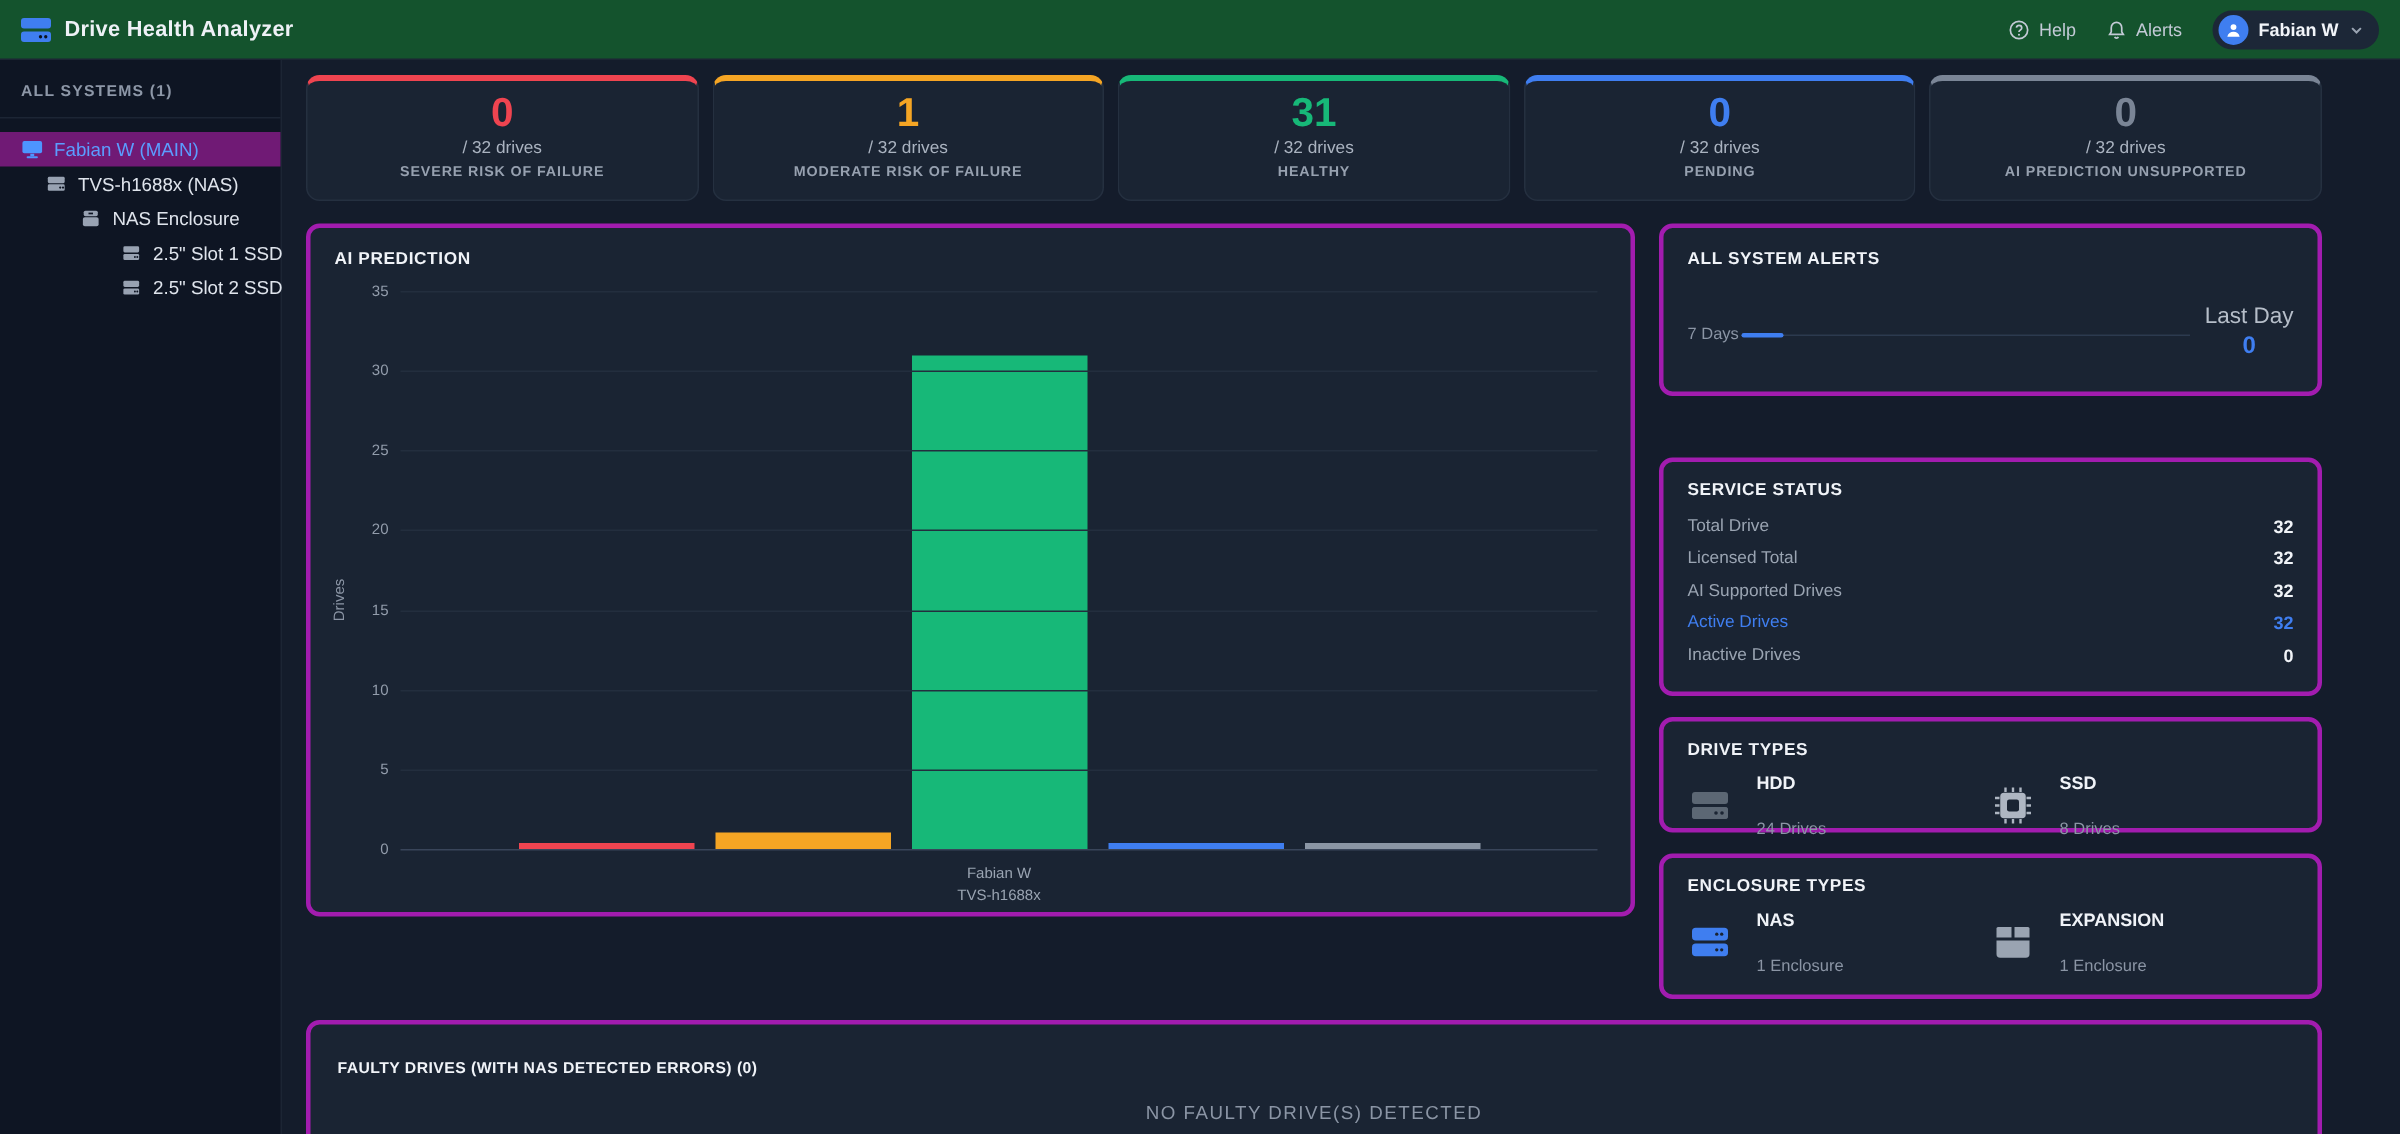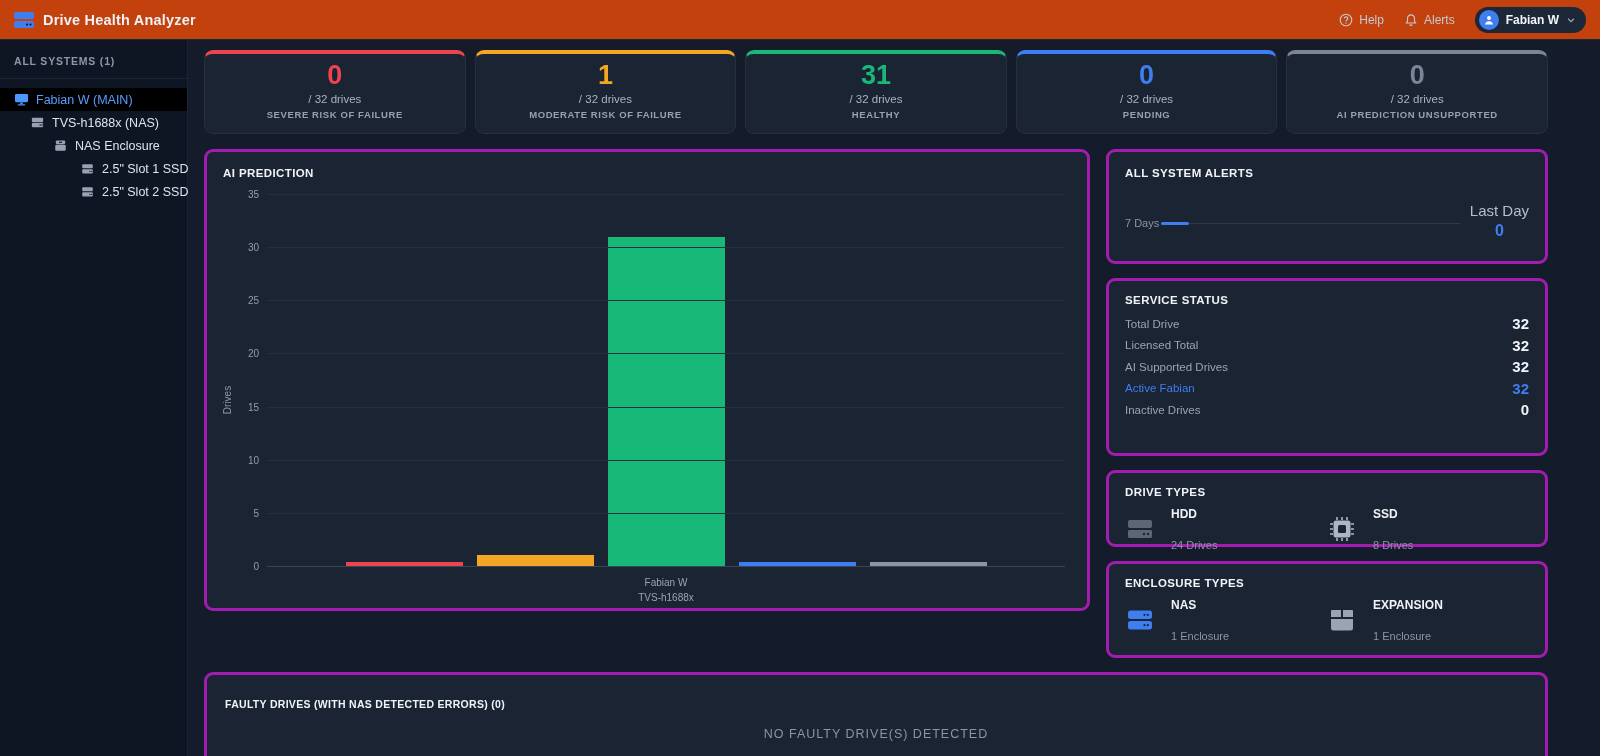--- a/index.html
+++ b/index.html
@@ -1,21 +1,21 @@
 <!DOCTYPE html>
 <html><head>
 <meta charset="utf-8">
 <style>
   * { margin:0; padding:0; box-sizing:border-box; }
   html,body { width:1600px; height:756px; overflow:hidden; }
   body { font-family:"Liberation Sans", sans-serif; background:#141c2b; color:#eef1f6; }
   .app { width:1600px; height:756px; overflow:hidden; display:flex; flex-direction:column; }
 
   
-  .topbar { height:40px; background:#c2410c; display:flex; align-items:center; justify-content:space-between;
+  .topbar { height:40px; background:#14532d; display:flex; align-items:center; justify-content:space-between;
             padding:0 14px; border-bottom:1px solid #1c2534; flex:0 0 40px; }
   .brand { display:flex; align-items:center; gap:9px; }
   .logo { width:20px; height:18px; display:inline-flex; }
   .app-title { font-size:14.5px; font-weight:bold; letter-spacing:.2px; }
   .topbar-right { display:flex; align-items:center; gap:20px; }
   .top-link { display:flex; align-items:center; gap:6px; color:#c3cad6; font-size:12px; cursor:pointer; }
   .top-link svg { display:block; }
   .user-pill { display:flex; align-items:center; gap:7px; background:#1c2737; border-radius:14px;
                padding:3px 10px 3px 4px; cursor:pointer; }
   .avatar { width:20px; height:20px; border-radius:50%; background:#3f7ef0; display:inline-flex;
@@ -24,21 +24,21 @@
   .chev { color:#9aa4b2; display:inline-flex; }
 
   
   .body-row { flex:1; display:flex; min-height:0; }
   .sidebar { width:188px; flex:0 0 188px; background:#0e1523; border-right:1px solid #1c2534; }
   .sidebar-header { padding:15px 14px 11px 14px; font-size:10.5px; font-weight:bold; color:#8d97a7;
                     letter-spacing:.8px; border-bottom:1px solid #1c2534; }
   .tree { padding-top:9px; }
   .tree-item { height:23px; display:flex; align-items:center; gap:7px; font-size:12.5px; color:#dfe4ec;
                cursor:pointer; white-space:nowrap; }
-  .tree-item.selected { background:#000000; color:#5b9dff; }
+  .tree-item.selected { background:#701a75; color:#5b9dff; }
   .tree-icon { width:15px; height:15px; display:inline-flex; color:#98a2b2; flex:0 0 15px; }
   .tree-item.selected .tree-icon { color:#4d95ff; }
 
   .main { flex:1; padding:10px 52px 0 16px; min-width:0; }
   .page-title { font-size:13px; font-weight:bold; letter-spacing:.5px; margin:0 0 13px 1px; }
 
   
   .cards-row { display:grid; grid-template-columns:repeat(5,1fr); gap:9px; }
   .stat-card { background:#1a2433; border:1px solid #253040; border-top:4px solid var(--accent);
                border-radius:9px; height:84px; text-align:center; padding-top:7px; cursor:pointer; }
@@ -72,25 +72,25 @@
   .alerts-card { height:115px; padding:15px 16px; }
   .alerts-body { display:flex; align-items:center; margin-top:27px; }
   .range-label { font-size:11px; color:#8b95a5; white-space:nowrap; }
   .timeline { flex:1; height:1px; background:#2c3a4f; position:relative; margin:0 10px 0 2px; cursor:pointer; }
   .timeline-blue { position:absolute; left:0; top:-1px; width:28px; height:3px; background:#3f7ef0; border-radius:2px; }
   .lastday { text-align:center; min-width:48px; margin-top:-4px; }
   .lastday-label { font-size:15px; color:#b6bec9; }
   .lastday-value { font-size:16px; font-weight:bold; color:#3f7ef0; margin-top:3px; }
 
   
-  .service-card { height:178px; padding:13px 16px; }
+  .service-card { height:159px; padding:13px 16px;margin-top:27px; }
   .service-rows { margin-top:7px; }
   .srow { display:flex; justify-content:space-between; align-items:center; height:21.5px; }
   .srow-label { font-size:11.5px; color:#9aa4b2; }
-  .srow-value { font-size:15px; font-weight:bold; color:#f0f3f7; }
+  .srow-value { font-size:12px; font-weight:bold; color:#f0f3f7; }
   .srow.hl .srow-label, .srow.hl .srow-value { color:#3f7ef0; }
 
   
   .types-card { padding:13px 16px; }
   .drive-types-card { height:77px; }
   .enclosure-types-card { flex:1; }
   .types-grid { display:grid; grid-template-columns:1fr 1fr; margin-top:9px; }
   .type-item { display:flex; align-items:center; gap:16px; }
   .type-icon { width:30px; height:26px; display:inline-flex; align-items:center; justify-content:center; }
   .type-name { font-size:12px; font-weight:bold; color:#f0f3f8; }
@@ -314,21 +314,21 @@
      </div>
                 <div class="srow">
        <span class="srow-label">Licensed Total</span>
        <span class="srow-value">32</span>
      </div>
                 <div class="srow">
        <span class="srow-label">AI Supported Drives</span>
        <span class="srow-value">32</span>
      </div>
                 <div class="srow hl">
-       <span class="srow-label">Active Fabian</span>
+       <span class="srow-label">Active Drives</span>
        <span class="srow-value">32</span>
      </div>
                 <div class="srow">
        <span class="srow-label">Inactive Drives</span>
        <span class="srow-value">0</span>
      </div>
               </div>
           </section>
 
           <section class="card types-card drive-types-card">

